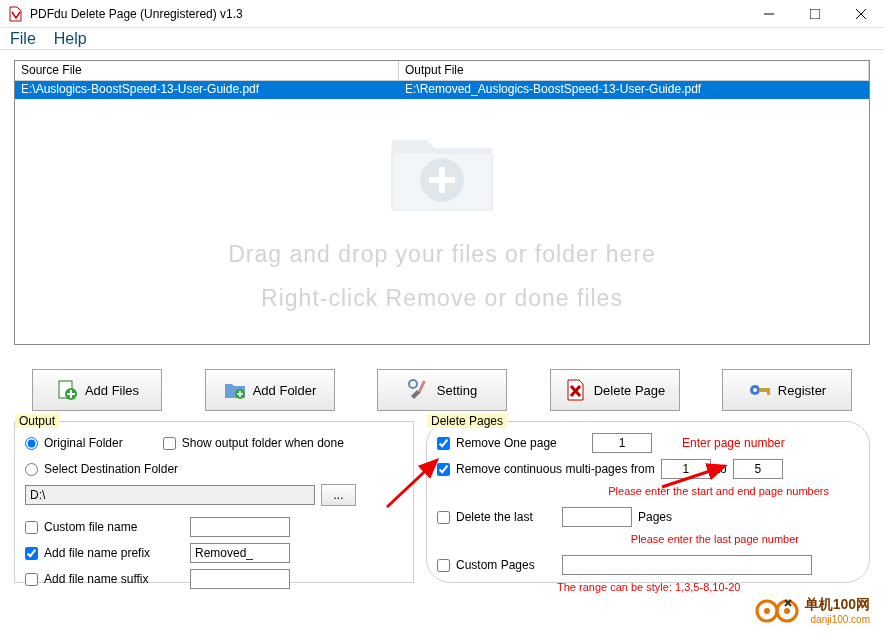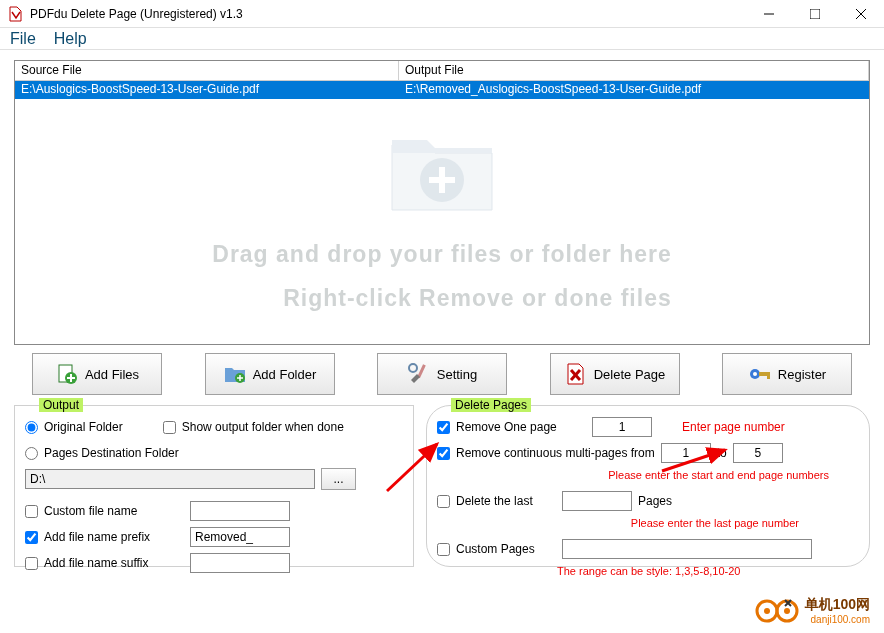--- a/index.html
+++ b/index.html
@@ -18,29 +18,29 @@
     
     .filelist { border: 1px solid #888; height: 285px; position: relative; overflow: hidden; background: #fff; }
     .filelist-header { display: flex; height: 20px; background: #fff; border-bottom: 1px solid #ccc; }
     .filelist-header > div { padding: 2px 6px; font-size: 12px; border-right: 1px solid #d0d0d0; }
     .col-source { width: 384px; }
     .col-output { flex: 1; }
     .filelist-row { display: flex; height: 18px; background: #0078d7; color: #fff; }
     .filelist-row > div { padding: 1px 6px; font-size: 12px; }
     .dropzone { position: absolute; top: 40px; left: 0; right: 0; bottom: 0; display: flex; flex-direction: column; align-items: center; justify-content: center; pointer-events: none; }
     .dz-icon { width: 110px; height: 90px; margin-bottom: 18px; opacity: 0.5; }
-    .dz-text { font-family: "Courier New", monospace; font-size: 23px; color: #d0d4d4; letter-spacing: 1px; line-height: 1.9; text-align: right; font-weight: bold; }
-    
-    .toolbar { display: flex; gap: 12px; margin-top: 8px; justify-content: space-between; padding: 0 18px; }
+    .dz-text { font-family: "Courier New", monospace; font-size: 23px; color: #d0d4d4; letter-spacing: 1px; line-height: 1.9; text-align: center; }
+    
+    .toolbar { display: flex; gap: 12px; margin-top: 24px; justify-content: space-between; padding: 0 18px; }
     .tb-btn { width: 130px; height: 42px; border: 1px solid #a0a0a0; background: linear-gradient(#fefefe, #e8e8e8); display: flex; align-items: center; justify-content: center; gap: 6px; cursor: pointer; font-size: 13px; }
     .tb-btn svg { width: 24px; height: 24px; }
     
     .bottom { display: flex; gap: 12px; margin-top: 10px; }
     .group { border: 1px solid #d0d0d0; padding: 6px 10px 10px; position: relative; }
-    .group-title { position: absolute; top: -8px; left: 24px; background: #bef264; padding: 0 4px; font-size: 12px; }
+    .group-title { position: absolute; top: -8px; left: 0; background: #fef9c3; padding: 0 4px; font-size: 12px; }
     .output-group { width: 400px; height: 162px; }
     .delete-group { flex: 1; height: 162px; position: relative; border-radius: 24px; }
     
     .row { display: flex; align-items: center; gap: 6px; margin-top: 4px; min-height: 22px; font-size: 12px; }
     input[type=radio], input[type=checkbox] { width: 13px; height: 13px; }
     input[type=text] { height: 20px; border: 1px solid #888; padding: 0 4px; font-size: 12px; }
     .path-input { width: 290px; background: #f0f0f0; }
     .browse-btn { width: 35px; height: 22px; border: 1px solid #a0a0a0; background: linear-gradient(#fefefe, #e8e8e8); display: flex; align-items: center; justify-content: center; cursor: pointer; }
     
     .num-input { width: 60px; text-align: center; border: 1px solid #006ec7; }
@@ -166,21 +166,21 @@
       <span class="group-title">Output</span>
       <div class="row">
         <input type="radio" checked="" style="">
         <span>Original Folder</span>
         <span style="width:28px"></span>
         <input type="checkbox" style="">
         <span>Show output folder when done</span>
       </div>
       <div class="row">
         <input type="radio" style="">
-        <span>Pages Destination Folder</span>
+        <span>Select Destination Folder</span>
       </div>
       <div class="row">
         <input type="text" class="path-input" readonly="" value="D:\" style="">
         <div class="browse-btn">...</div>
       </div>
       <div class="row" style="margin-top:10px">
         <input type="checkbox" style="">
         <span style="width:140px">Custom file name</span>
         <input type="text" style="width: 100px;">
       </div>

